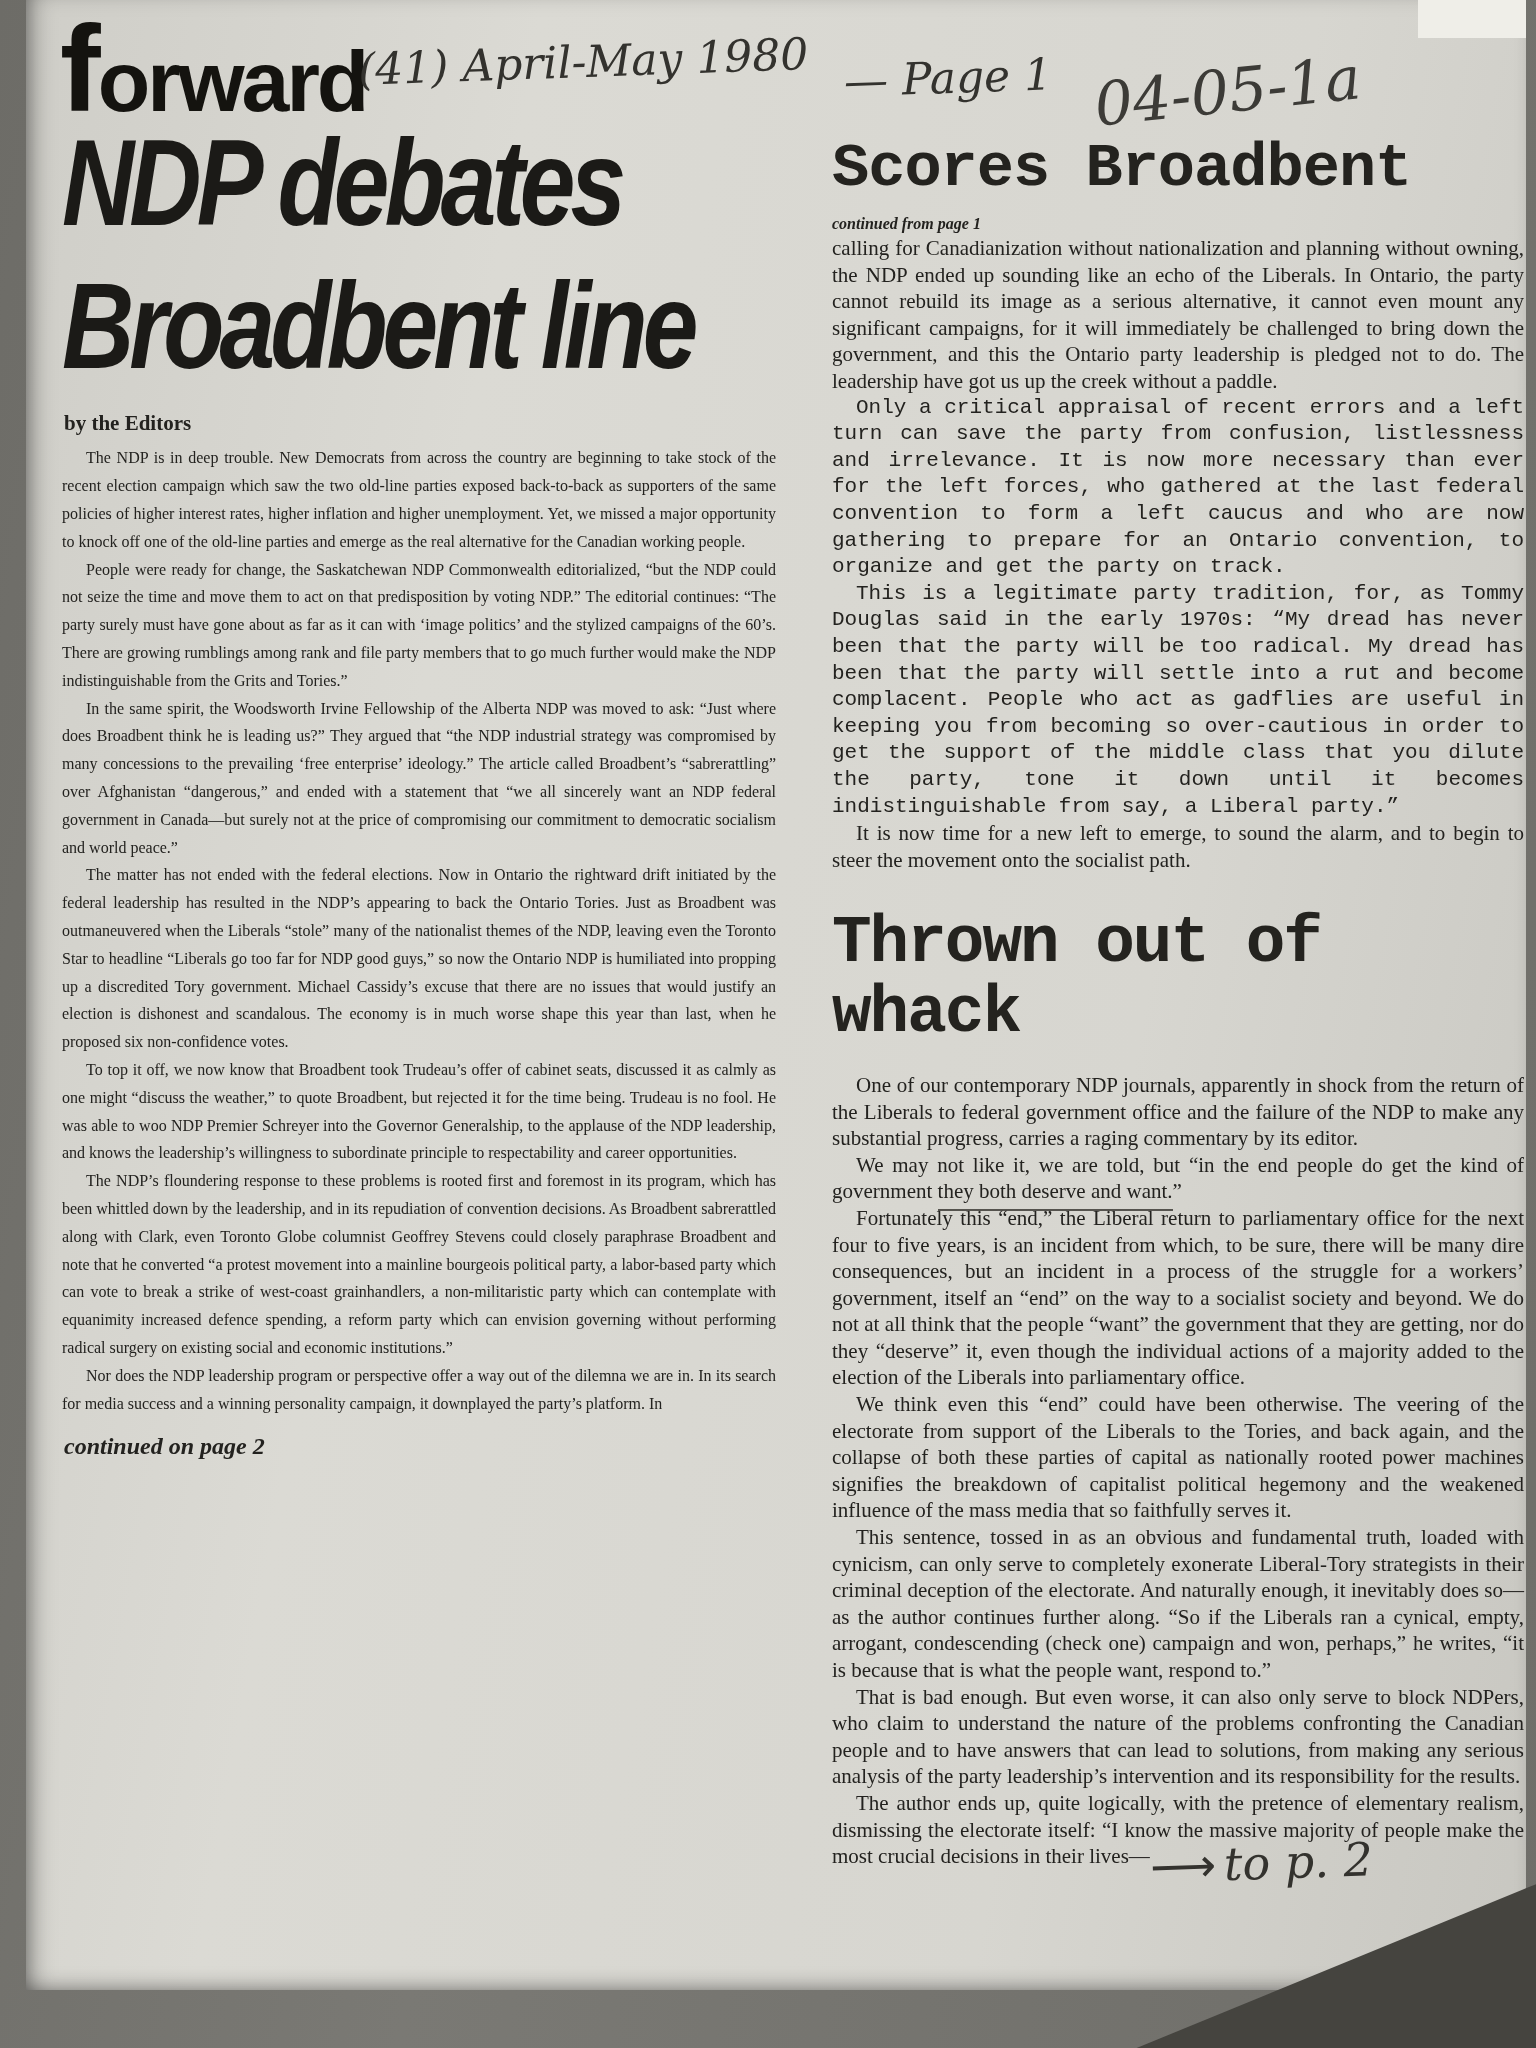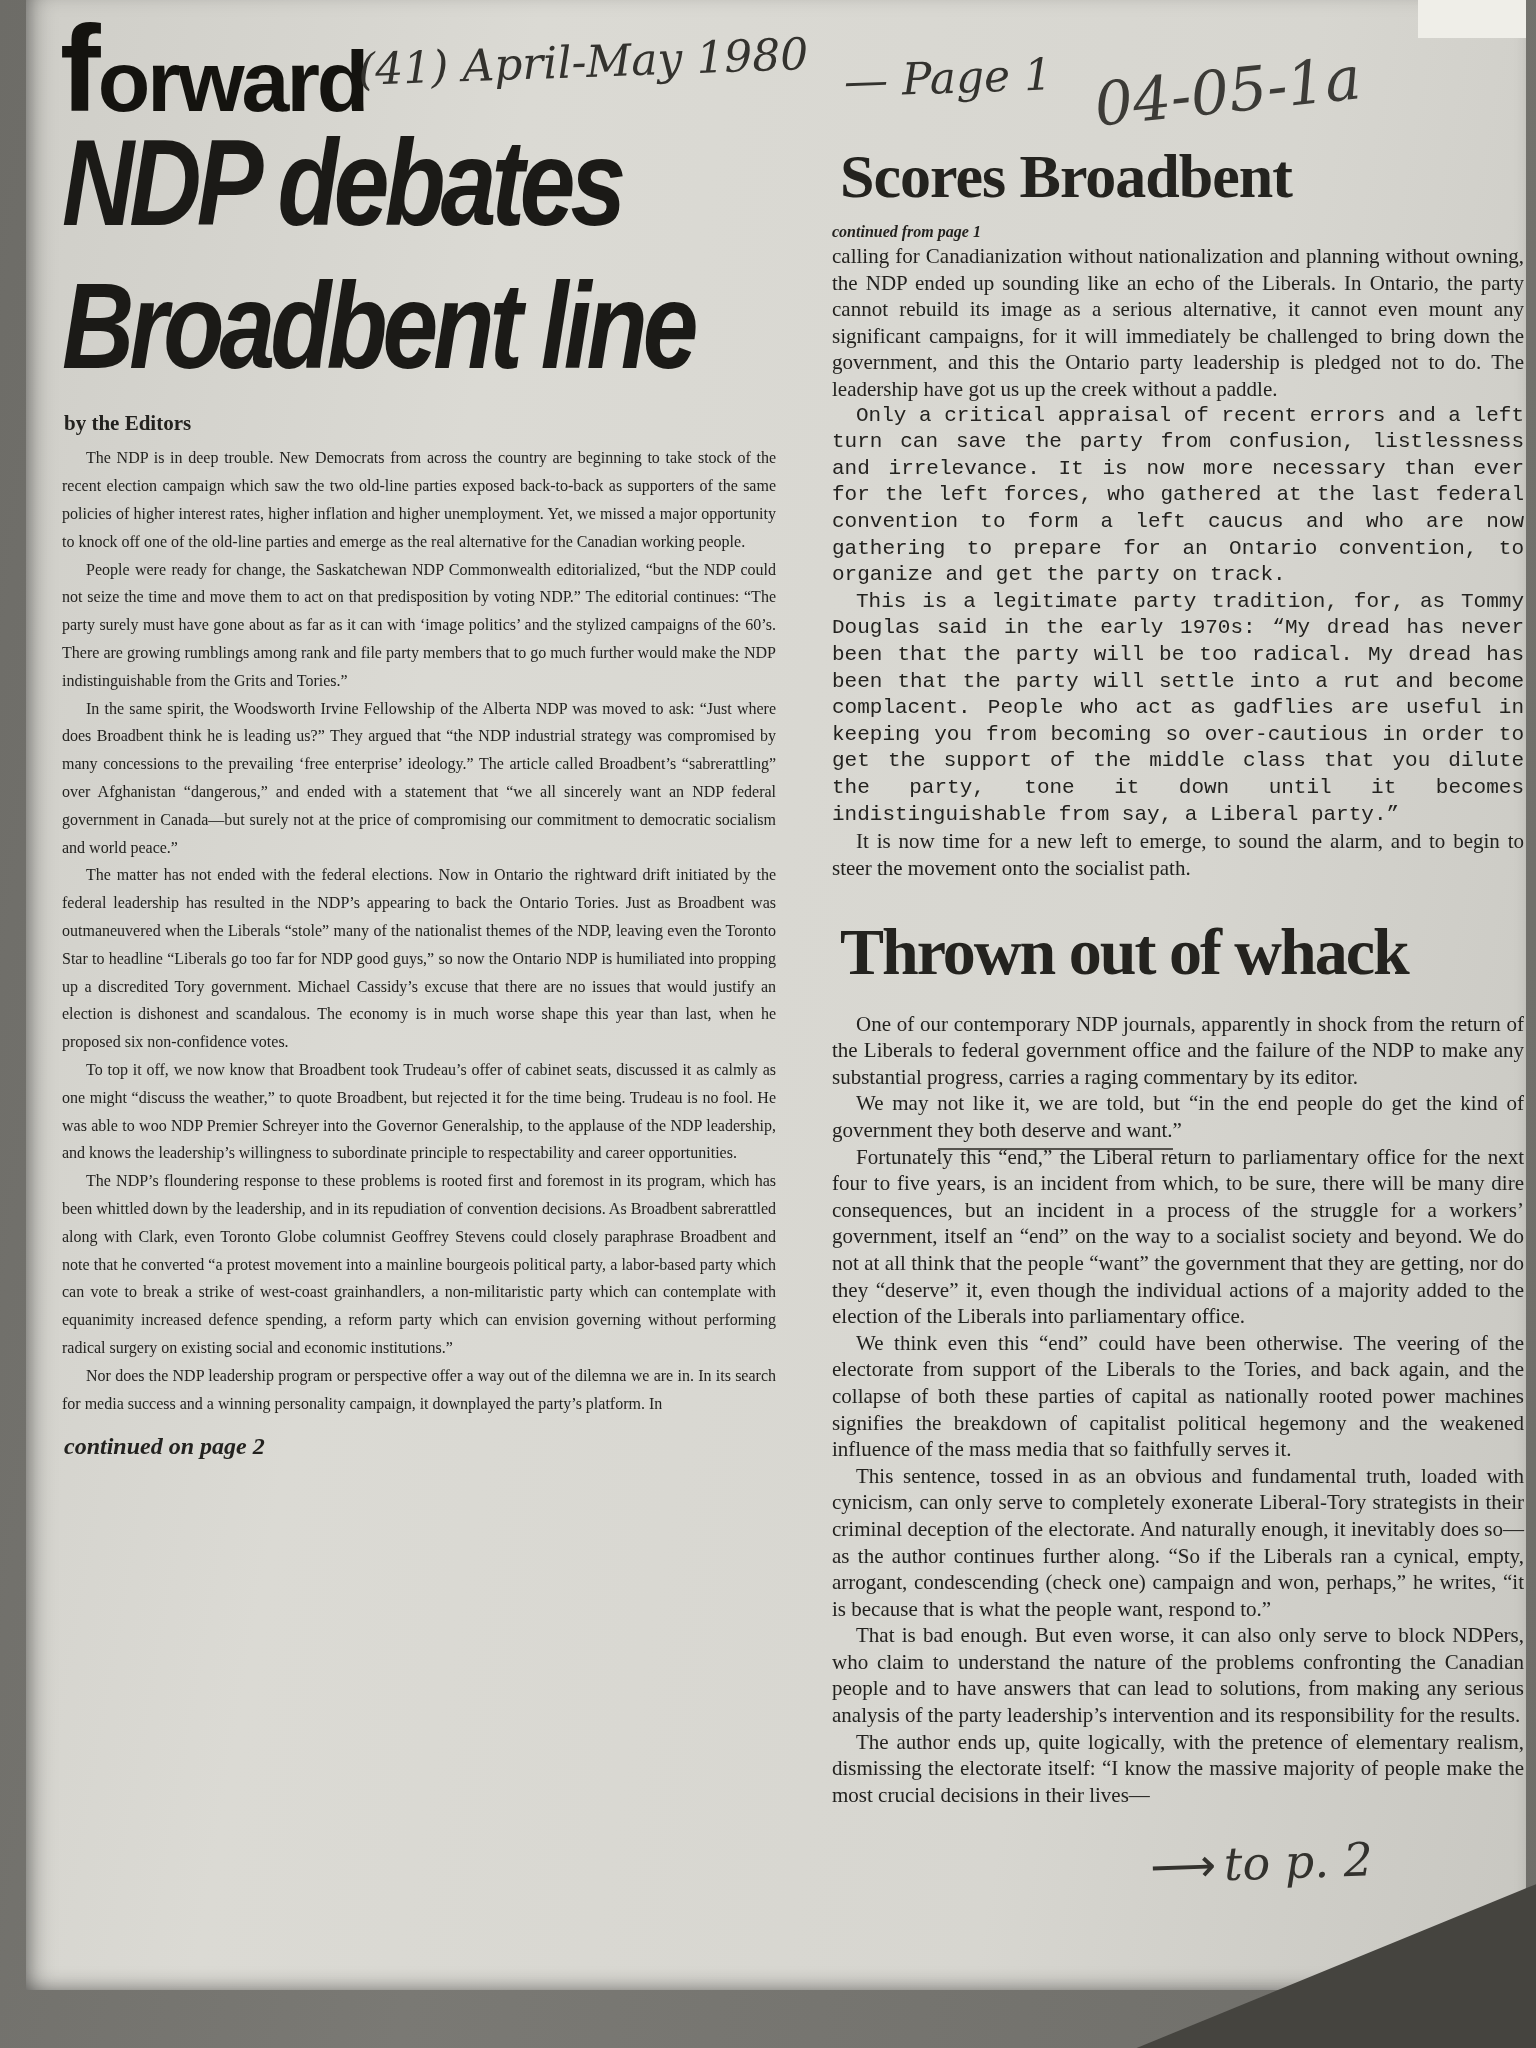--- a/index.html
+++ b/index.html
@@ -37,21 +37,21 @@
 
   .bodytext p{margin:0;font-size:21px;line-height:26.6px;text-align:justify;
         text-indent:24px;color:#23221f;}
   .col-left .bodytext p{font-size:16px;line-height:27.8px;}
   .bodytext p.noindent{text-indent:0;}
   .bodytext p.gap{font-family:Liberation Mono, monospace;}
 
   .continued{font-weight:bold;font-style:italic;font-size:24px;margin-top:16px;margin-left:2px;}
   .cont-from{font-weight:bold;font-style:italic;font-size:16px;margin:14px 0 2px 0;}
 
-  .headline-right{margin:8px;font-family:Liberation Serif, serif;font-weight:bold;
+  .headline-right{margin:0;font-family:Liberation Mono, monospace;font-weight:bold;
         font-size:62px;letter-spacing:-1px;color:#24231f;line-height:1.05;}
   .headline-whack{margin-top:36px;margin-bottom:24px;font-size:66px;letter-spacing:-2px;}
 
   .pencil-underline{border-bottom:2px solid #55534e;padding-bottom:6px;}
 
   .bottom-note{position:absolute;left:1124px;top:1836px;font-size:46px;transform:rotate(-2deg);white-space:nowrap;}
   .bottom-note .arrow{font-style:normal;letter-spacing:-2px;margin-right:10px;font-family:"DejaVu Sans",sans-serif;}
 
   .shadow-wedge{position:absolute;left:0;top:0;width:1536px;height:2048px;pointer-events:none;
         background:#45443f;clip-path:polygon(74% 100%,100% 92%,100% 100%);}

